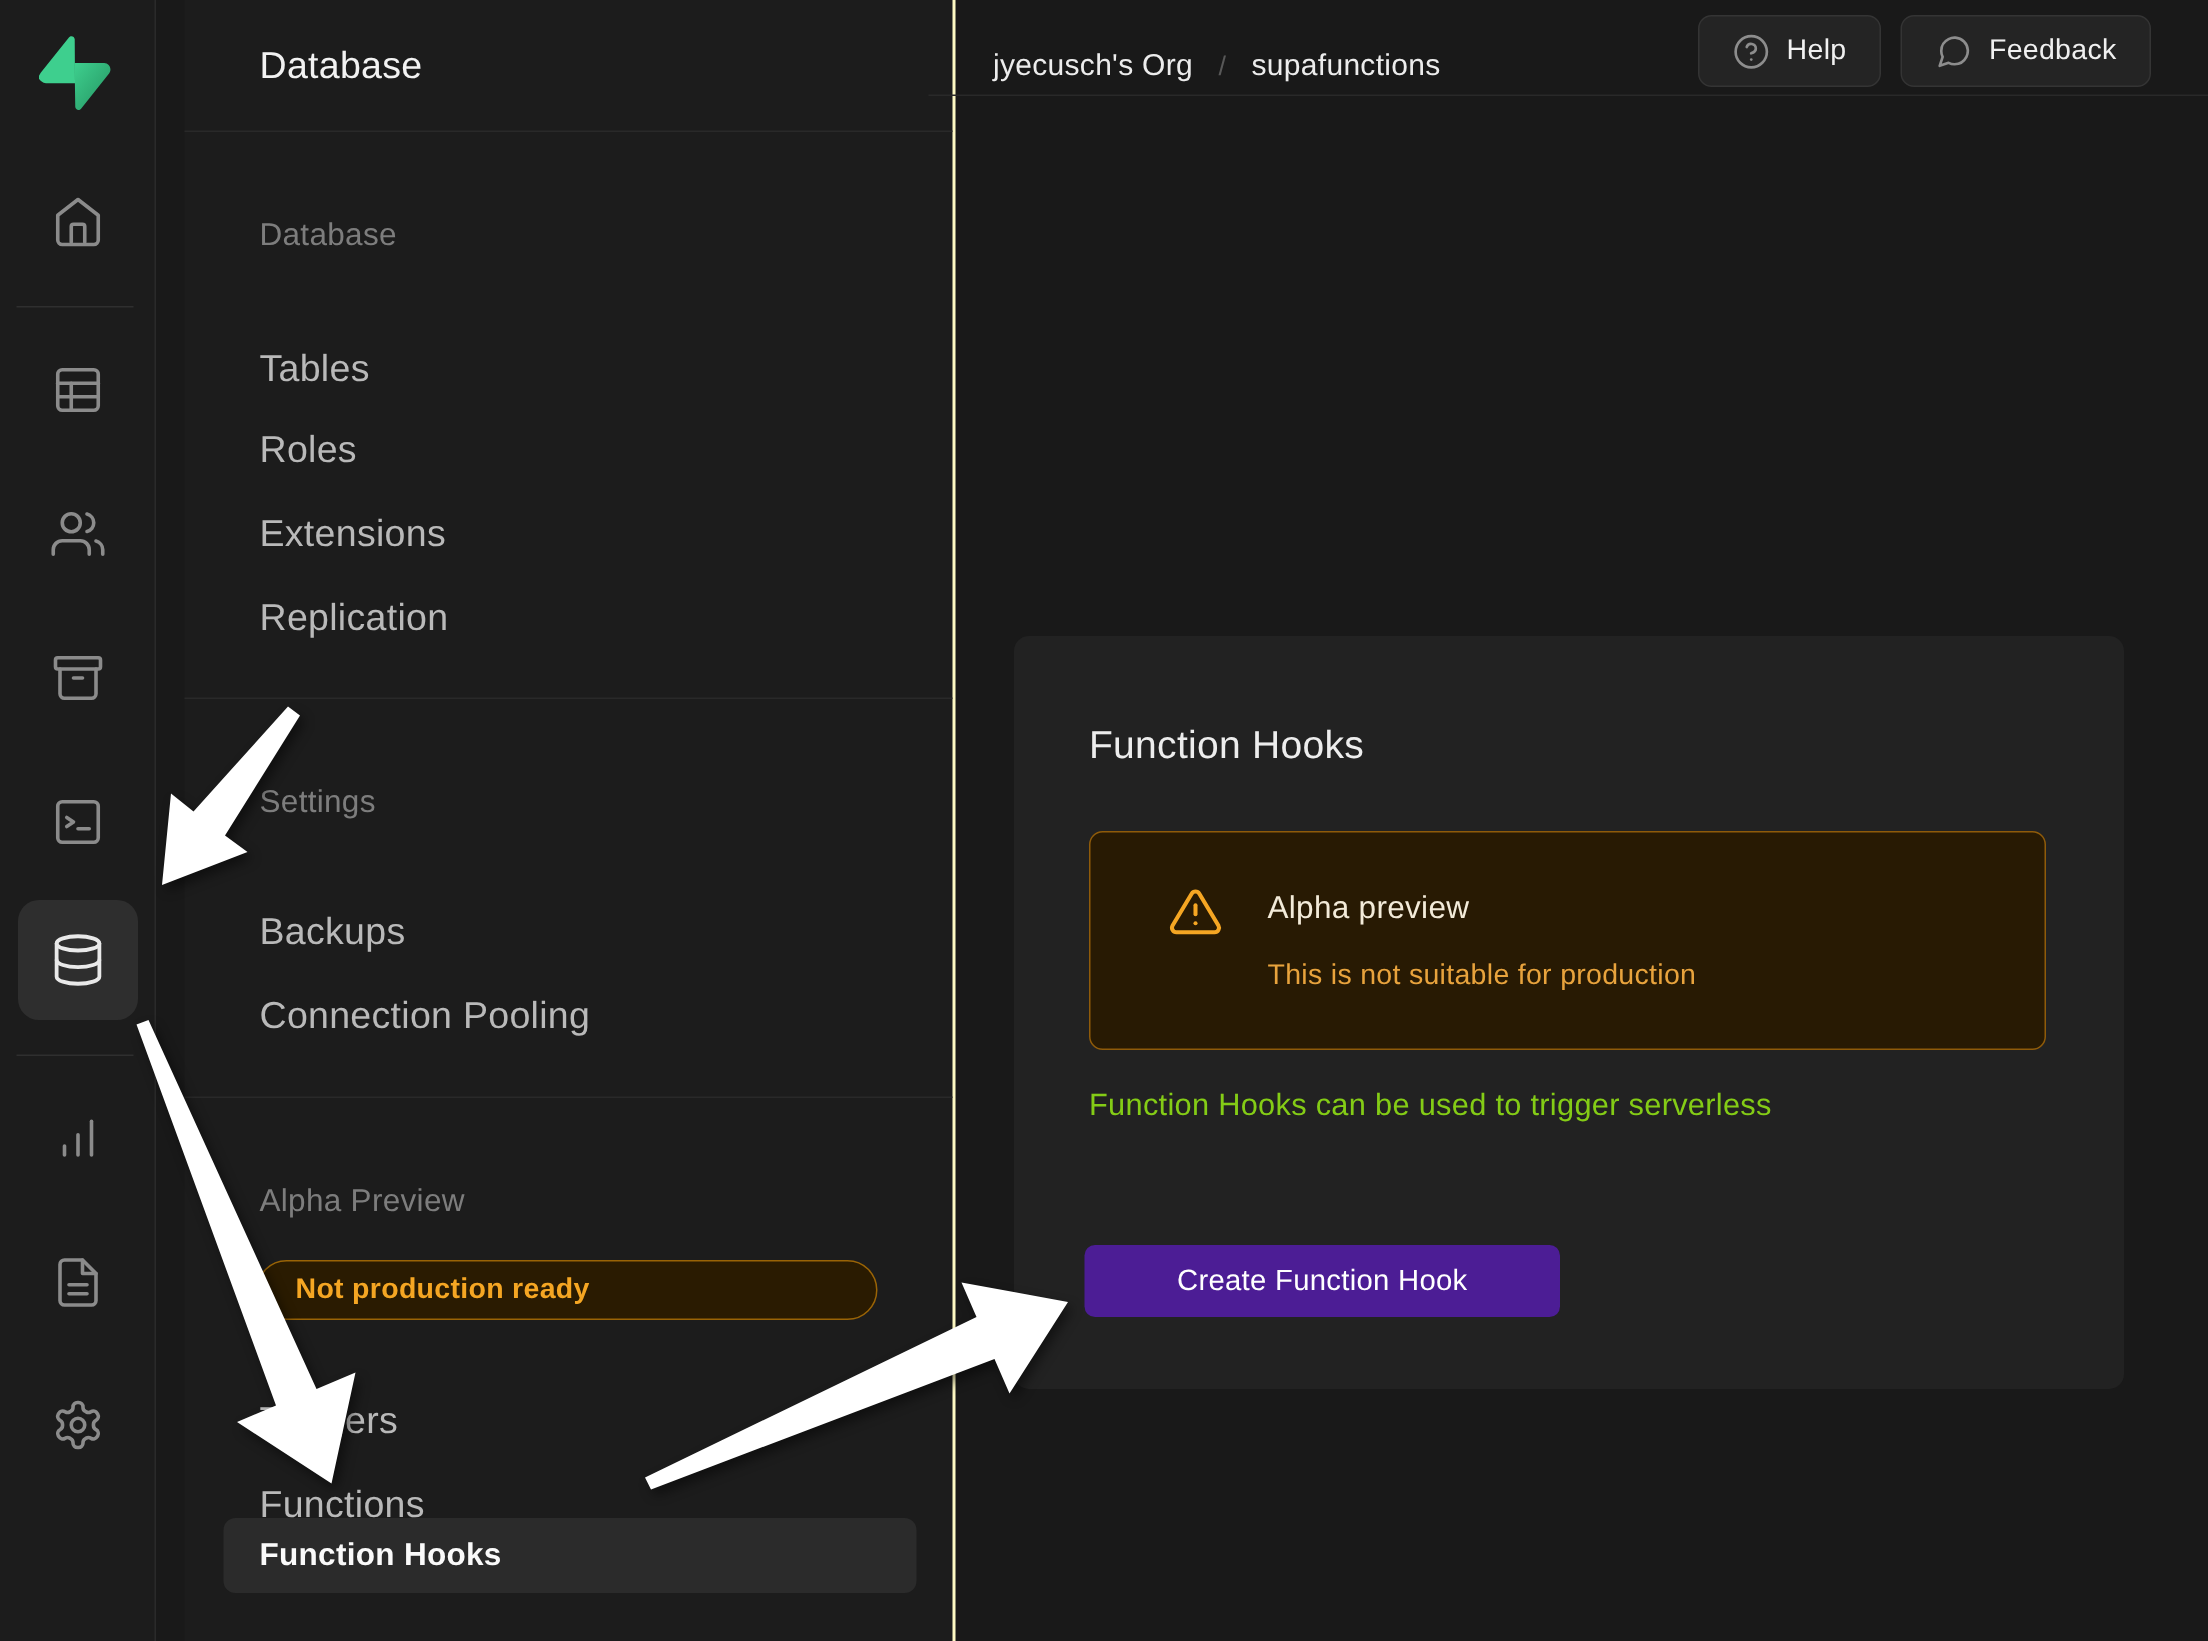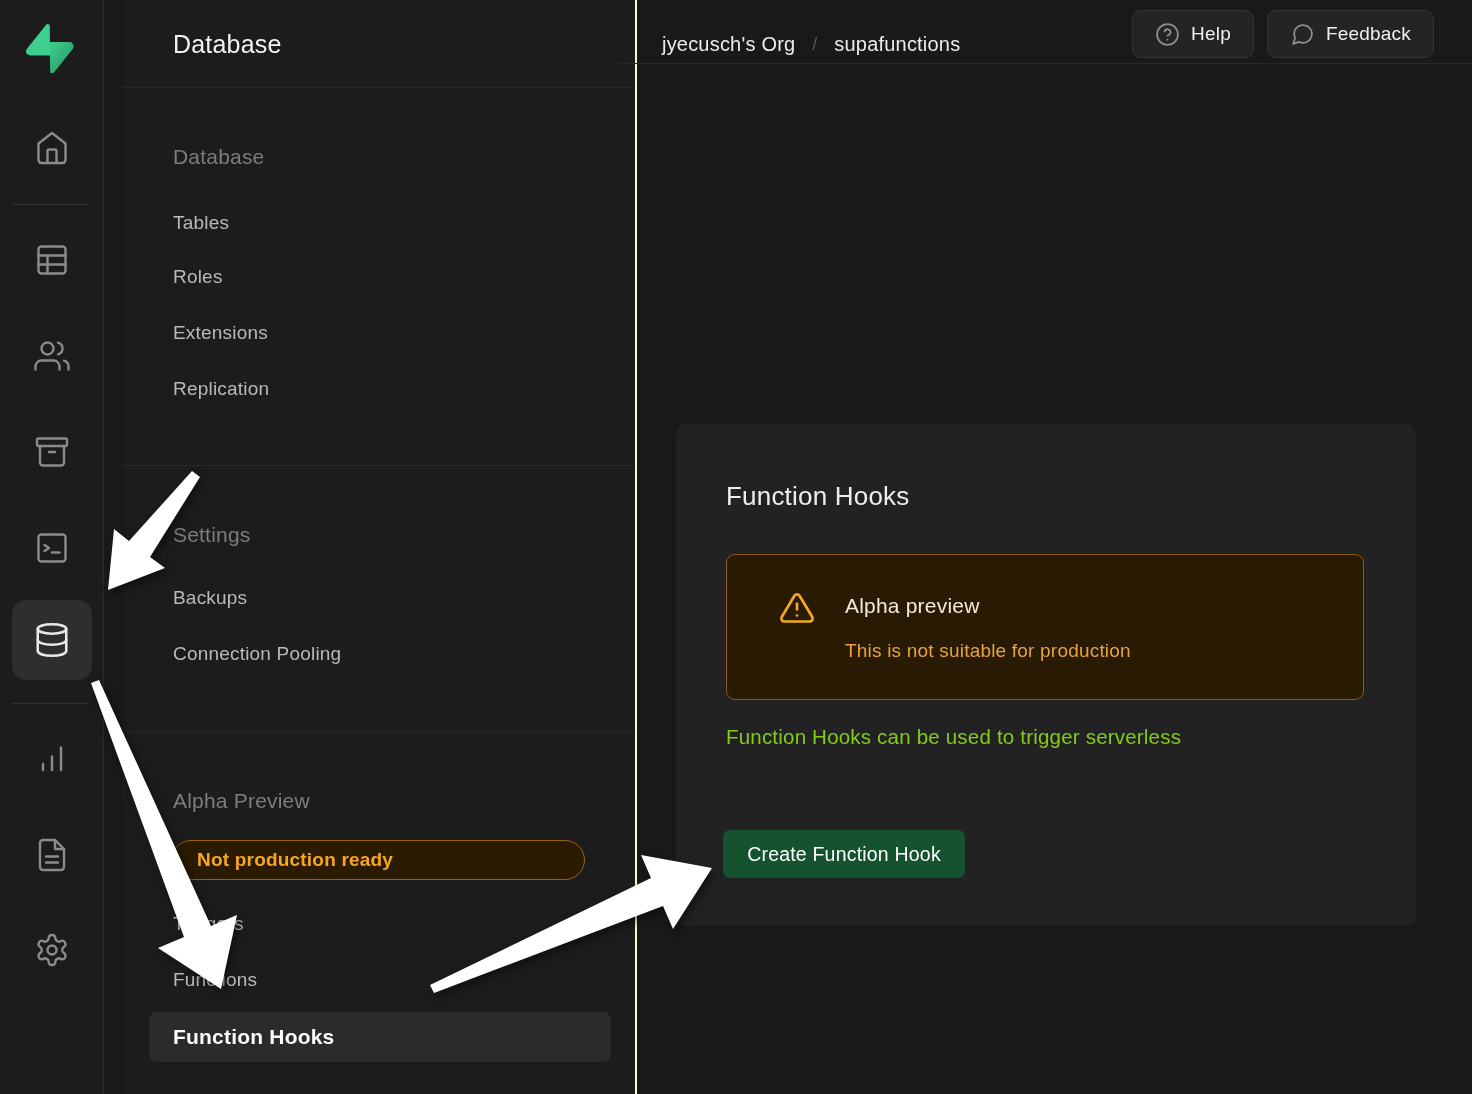--- a/index.html
+++ b/index.html
@@ -28,21 +28,21 @@
   .rail-div { position:absolute; left:11px; width:78px; height:1px; background:#2f2f2f; }
 
   
   .sidebar {
     position:absolute; left:123px; top:0; width:514px; height:100%;
     background:#1c1c1c; border-right:2px solid #fef9c3;
   }
   .sidebar-header { position:absolute; left:0; top:0; width:100%; height:88px; border-bottom:1px solid #292929; }
   .sidebar-title { position:absolute; left:50px; top:0; line-height:88px; font-size:25px; font-weight:400; color:#f2f2f2; letter-spacing:.2px; }
   .side-label { position:absolute; left:50px; font-size:21px; color:#7d7d7d; letter-spacing:.2px; }
-  .side-item { position:absolute; left:50px; font-size:19px; color:#b9b9b9; cursor:pointer; letter-spacing:.2px; }
+  .side-item { position:absolute; left:50px; font-size:25px; color:#b9b9b9; cursor:pointer; letter-spacing:.2px;margin-top:20px; }
   .side-div { position:absolute; left:0; width:100%; height:1px; background:#292929; }
   .alpha-badge {
     position:absolute; left:48px; top:840px; width:414px; height:40px;
     border:1px solid #9a6406; border-radius:20px; background:#2a1b01;
     color:#f5a623; font-size:19px; font-weight:bold; line-height:38px; padding-left:25px;
     letter-spacing:.2px;
   }
   .side-item-active {
     position:absolute; left:26px; top:1012px; width:462px; height:50px;
     background:#2b2b2b; border-radius:8px; cursor:pointer;
@@ -71,22 +71,22 @@
   .card-title { position:absolute; left:50px; top:57px; font-size:26px; font-weight:400; color:#ededed; letter-spacing:.2px; }
   .alert {
     position:absolute; left:50px; top:130px; width:638px; height:146px;
     border:1px solid #8f5b0a; border-radius:9px; background:#281a03;
   }
   .alert svg { position:absolute; left:52px; top:35px; width:36px; height:36px; stroke:#f5a623; fill:none; stroke-width:1.8; stroke-linecap:round; stroke-linejoin:round; }
   .alert-title { position:absolute; left:118px; top:39px; font-size:21px; color:#f3ebd9; letter-spacing:.2px; }
   .alert-desc { position:absolute; left:118px; top:85px; font-size:19px; color:#e8a33d; letter-spacing:.2px; }
   .card-desc { position:absolute; left:50px; top:293px; width:640px; font-size:20.5px; line-height:40px; color:#84cc16; letter-spacing:.2px; }
   .cta {
-    position:absolute; left:47px; top:406px; width:242px; height:48px;
-    background:#14532d; border:none; border-radius:7px;
+    position:absolute; left:47px; top:406px; width:317px; height:48px;
+    background:#4c1d95; border:none; border-radius:7px;
     color:#ffffff; font-size:19.5px; font-weight:500; font-family:inherit; cursor:pointer; letter-spacing:.2px;
   }
 
   
   .annotations { position:absolute; inset:0; width:100%; height:100%; pointer-events:none; z-index:60; }
   .annotations polygon { fill:#ffffff; }
   .annotations { filter:drop-shadow(3px 4px 4px rgba(0,0,0,.45)); }
 </style>
 </head>
 <body>

